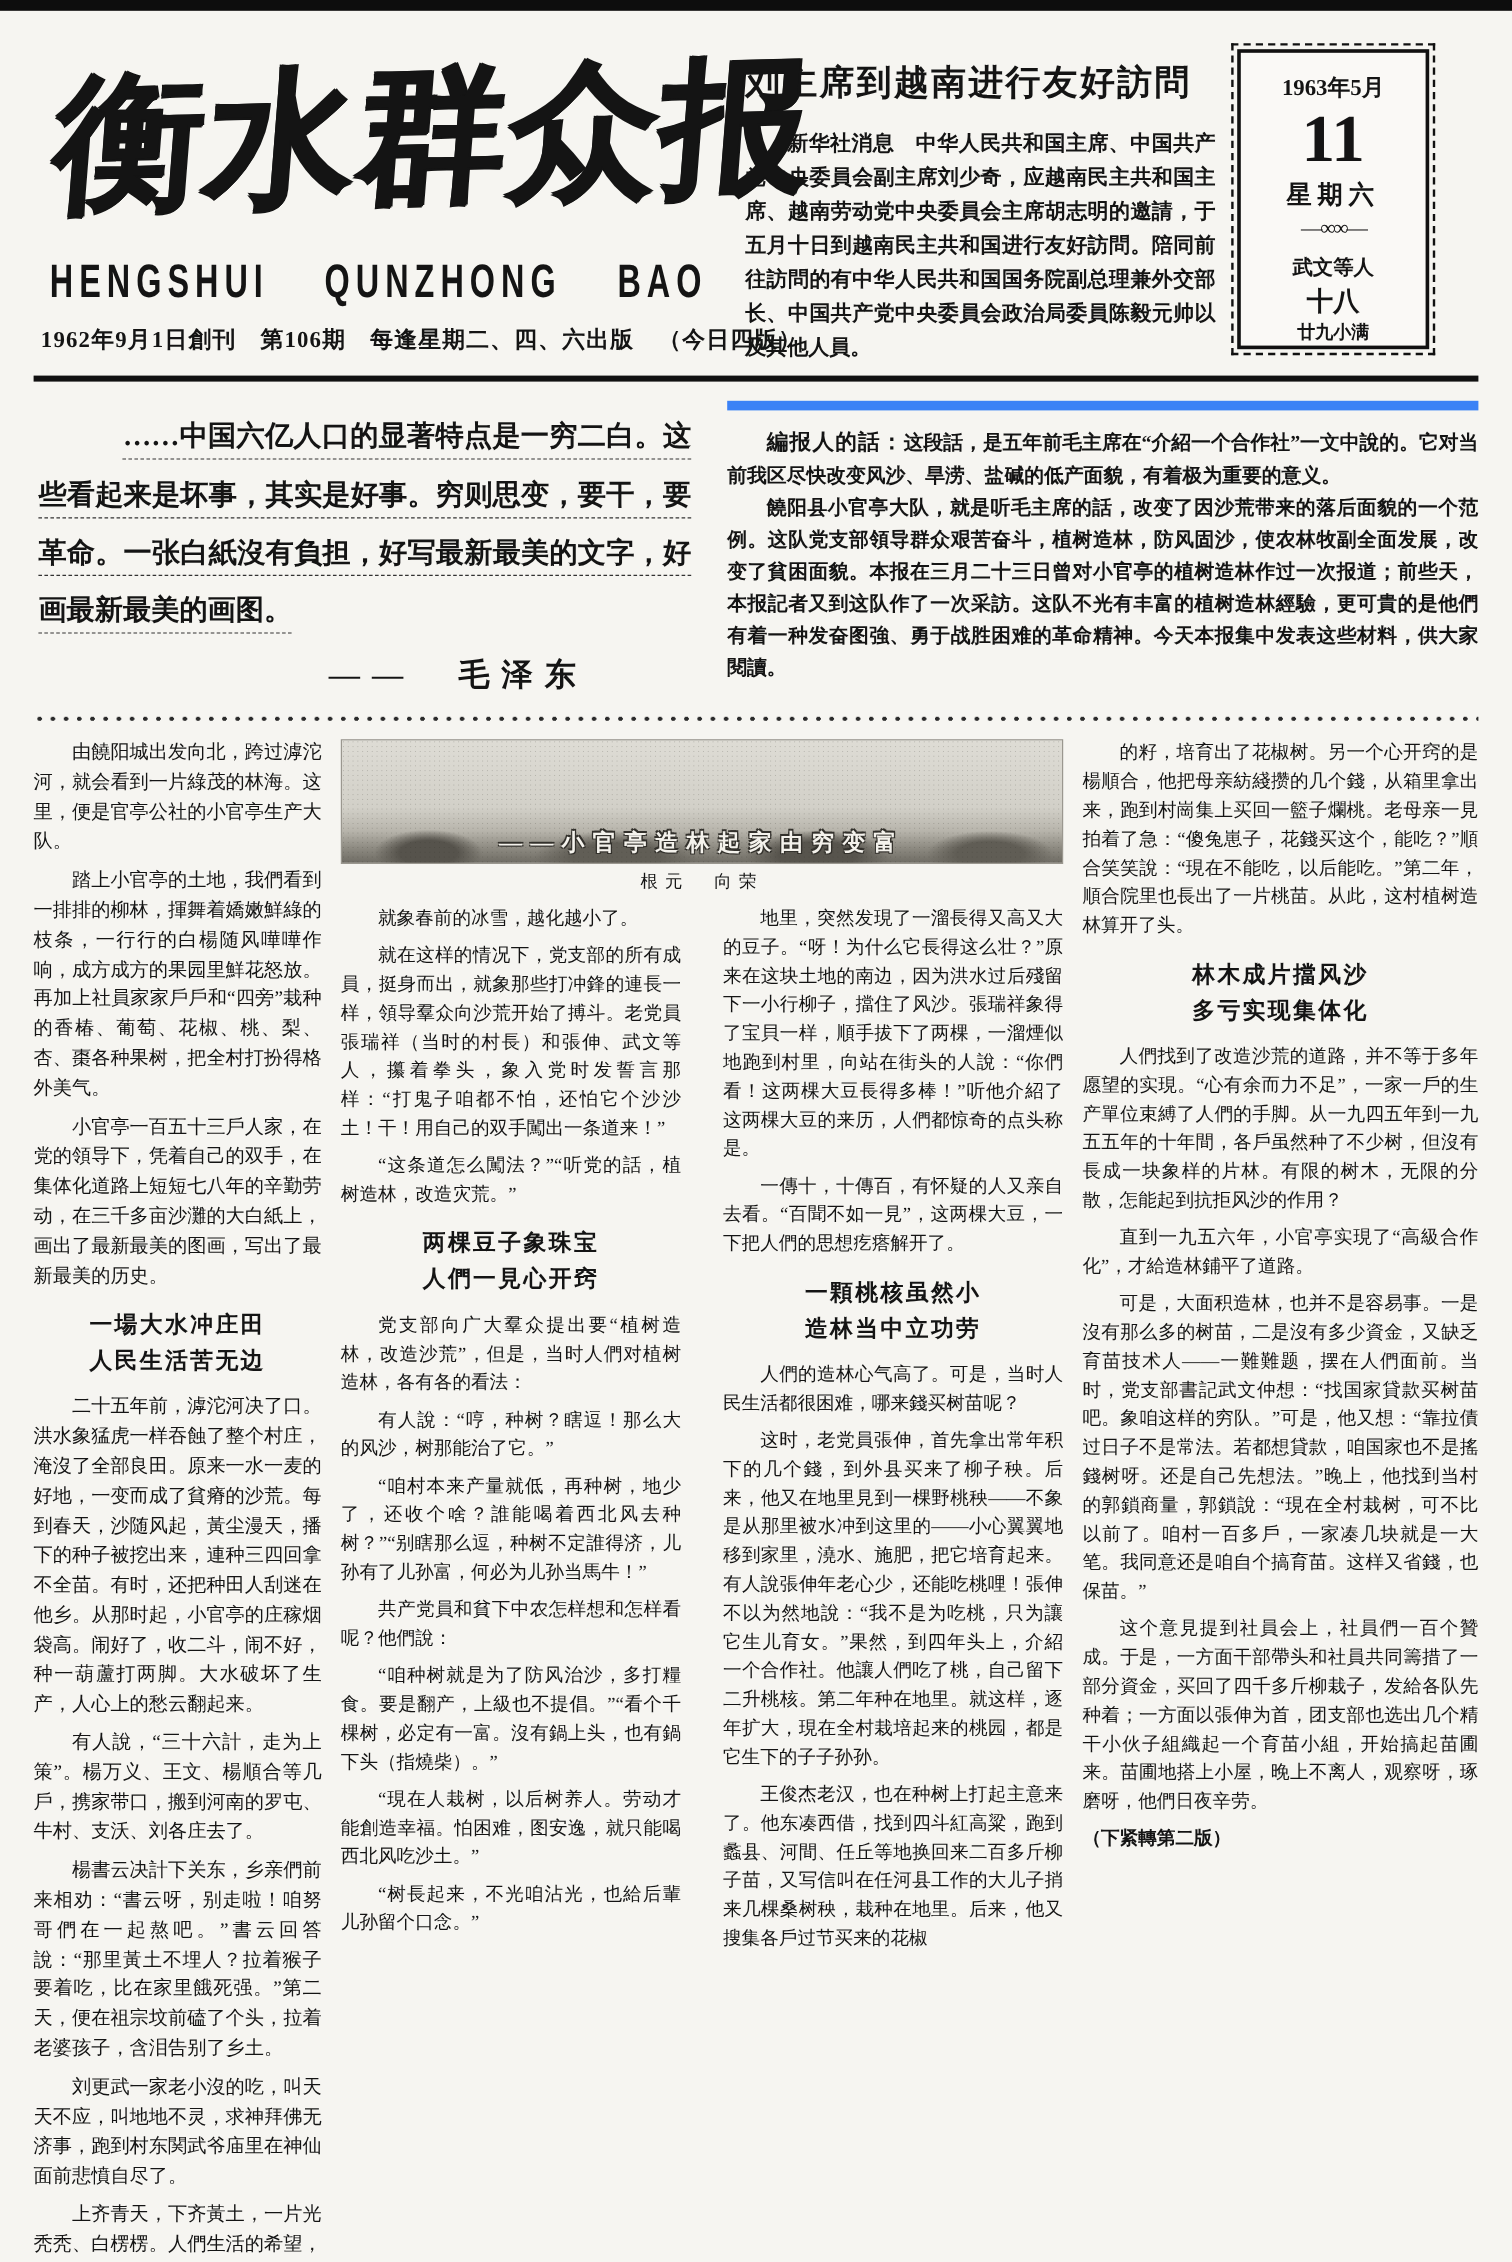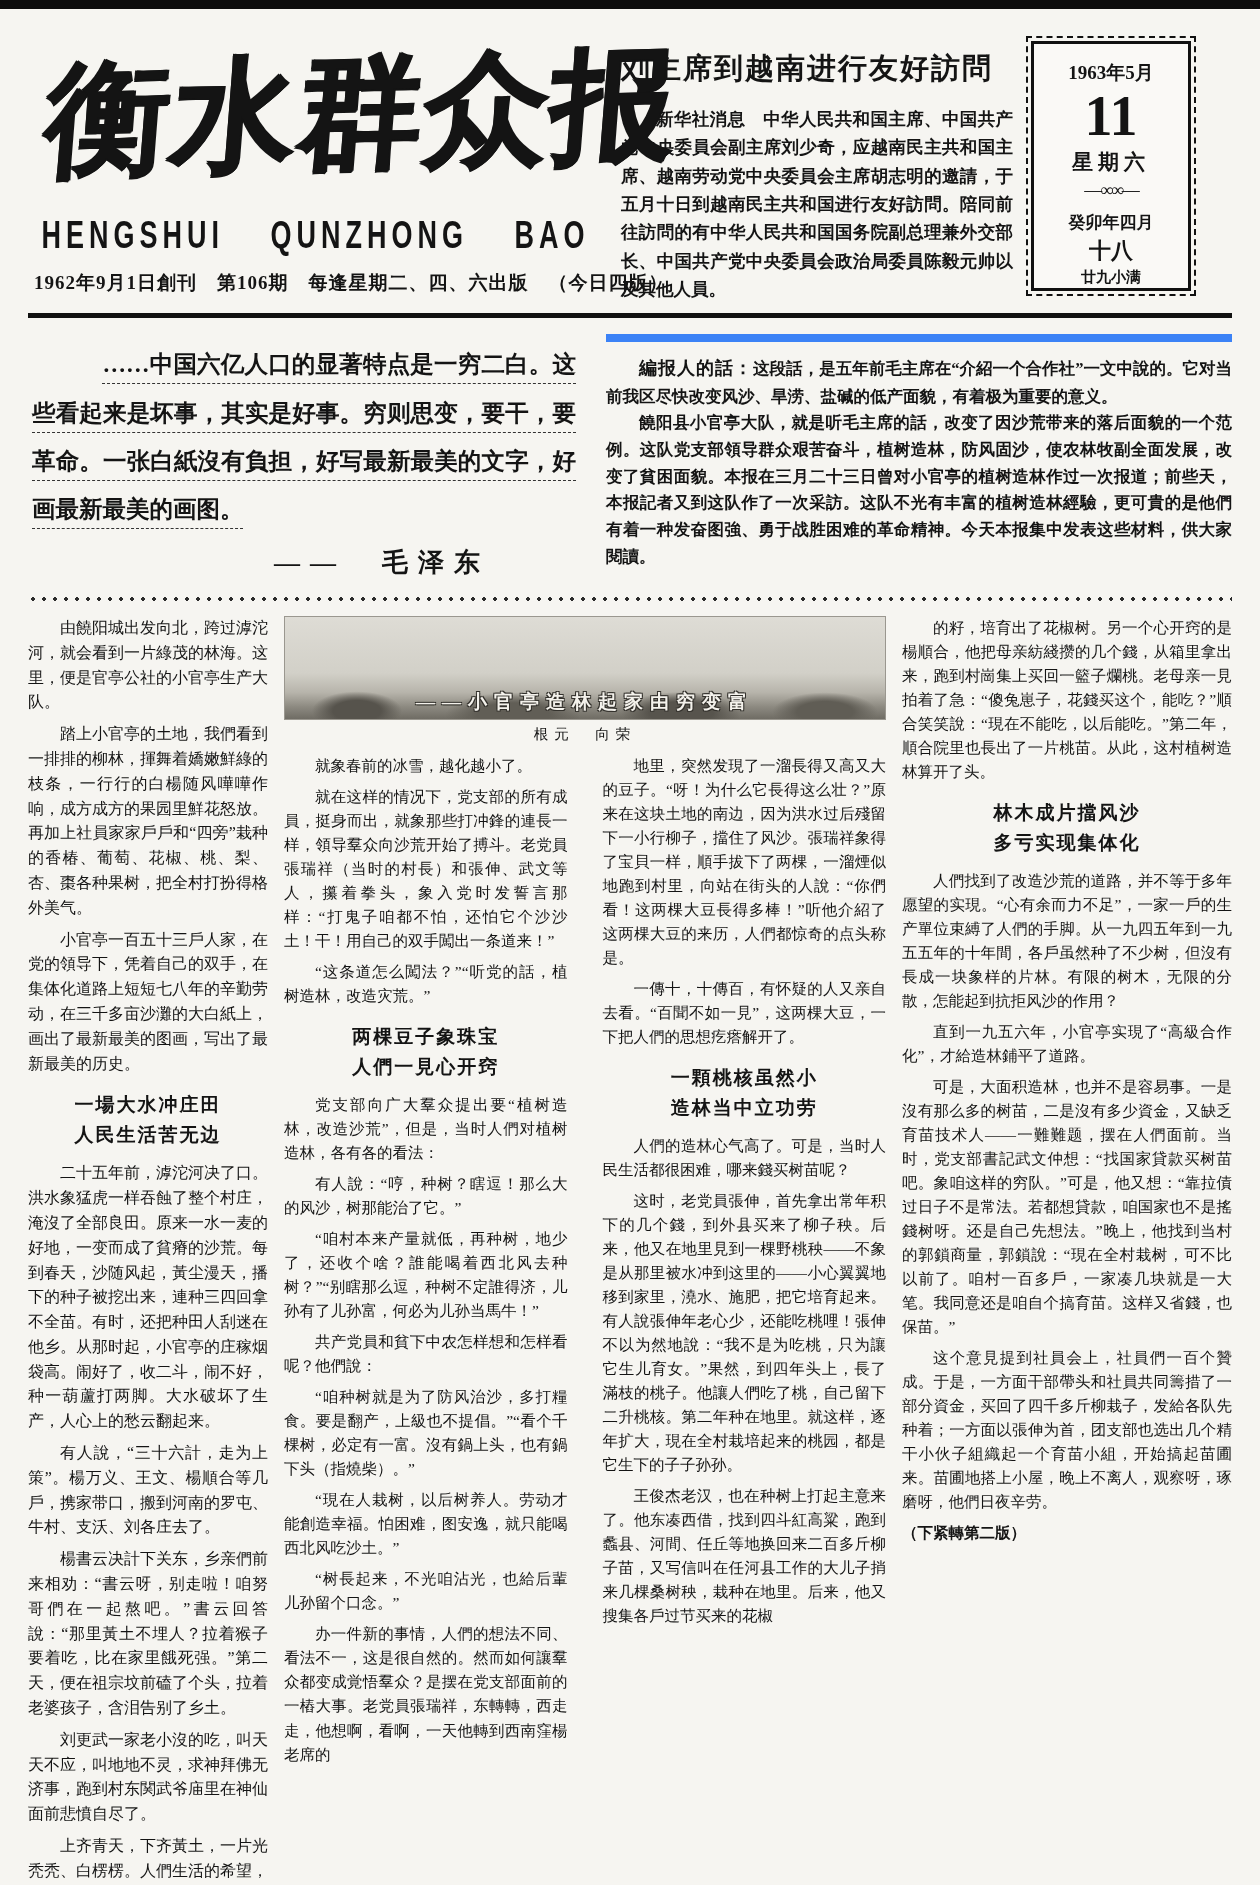--- a/index.html
+++ b/index.html
@@ -121,21 +121,21 @@
     <div class="top-article">
       <div class="article-headline">刘主席到越南进行友好訪問</div>
       <div class="article-body">新华社消息　中华人民共和国主席、中国共产党中央委員会副主席刘少奇，应越南民主共和国主席、越南劳动党中央委員会主席胡志明的邀請，于五月十日到越南民主共和国进行友好訪問。陪同前往訪問的有中华人民共和国国务院副总理兼外交部长、中国共产党中央委員会政治局委員陈毅元帅以及其他人員。</div>
     </div>
 
     <div class="date-box">
       <div class="ym">1963年5月</div>
       <div class="day">11</div>
       <div class="weekday">星期六</div>
       <div class="orn">—∞∞—</div>
-      <div class="lunar">癸卯年四月</div>
+      <div class="lunar">武文等人</div>
       <div class="lunar2">十八</div>
       <div class="lunar3">廿九小满</div>
     </div>
   </div>
 
   <div class="heavy-rule"></div>
 
   <div class="quote-row">
     <div class="quote-box">
       <div class="quote-text">……中国六亿人口的显著特点是一穷二白。这些看起来是坏事，其实是好事。穷则思变，要干，要革命。一张白紙沒有負担，好写最新最美的文字，好画最新最美的画图。</div>
@@ -181,32 +181,31 @@
             <div>两棵豆子象珠宝</div>
             <div>人們一見心开窍</div>
           </div>
           <p>党支部向广大羣众提出要“植树造林，改造沙荒”，但是，当时人們对植树造林，各有各的看法：</p>
           <p>有人說：“哼，种树？瞎逗！那么大的风沙，树那能治了它。”</p>
           <p>“咱村本来产量就低，再种树，地少了，还收个啥？誰能喝着西北风去种树？”“别瞎那么逗，种树不定誰得济，儿孙有了儿孙富，何必为儿孙当馬牛！”</p>
           <p>共产党員和貧下中农怎样想和怎样看呢？他們說：</p>
           <p>“咱种树就是为了防风治沙，多打糧食。要是翻产，上級也不提倡。”“看个千棵树，必定有一富。沒有鍋上头，也有鍋下头（指燒柴）。”</p>
           <p>“現在人栽树，以后树养人。劳动才能創造幸福。怕困难，图安逸，就只能喝西北风吃沙土。”</p>
           <p>“树長起来，不光咱沾光，也給后輩儿孙留个口念。”</p>
-          <p>办一件新的事情，人們的想法不同、看法不一，这是很自然的。然而如何讓羣众都变成覚悟羣众？是摆在党支部面前的一樁大事。老党員張瑞祥，东轉轉，西走走，他想啊，看啊，一天他轉到西南窪楊老席的</p>
         </div>
 
         <div class="col subcol">
           <p>地里，突然发現了一溜長得又高又大的豆子。“呀！为什么它長得这么壮？”原来在这块土地的南边，因为洪水过后殘留下一小行柳子，擋住了风沙。張瑞祥象得了宝貝一样，順手拔下了两棵，一溜煙似地跑到村里，向站在街头的人說：“你們看！这两棵大豆長得多棒！”听他介紹了这两棵大豆的来历，人們都惊奇的点头称是。</p>
           <p>一傳十，十傳百，有怀疑的人又亲自去看。“百聞不如一見”，这两棵大豆，一下把人們的思想疙瘩解开了。</p>
           <div class="subhead">
             <div>一顆桃核虽然小</div>
             <div>造林当中立功劳</div>
           </div>
           <p>人們的造林心气高了。可是，当时人民生活都很困难，哪来錢买树苗呢？</p>
-          <p>这时，老党員張伸，首先拿出常年积下的几个錢，到外县买来了柳子秧。后来，他又在地里見到一棵野桃秧——不象是从那里被水冲到这里的——小心翼翼地移到家里，澆水、施肥，把它培育起来。有人說張伸年老心少，还能吃桃哩！張伸不以为然地說：“我不是为吃桃，只为讓它生儿育女。”果然，到四年头上，長了滿枝的桃子。他讓人們吃了桃，自己留下二升桃核。第二年种在地里。就这样，逐年扩大，現在全村栽培起来的桃园，都是它生下的子子孙孙。</p>
+          <p>这时，老党員張伸，首先拿出常年积下的几个錢，到外县买来了柳子秧。后来，他又在地里見到一棵野桃秧——不象是从那里被水冲到这里的——小心翼翼地移到家里，澆水、施肥，把它培育起来。有人說張伸年老心少，还能吃桃哩！張伸不以为然地說：“我不是为吃桃，只为讓它生儿育女。”果然，到四年头上，介紹一个合作社。他讓人們吃了桃，自己留下二升桃核。第二年种在地里。就这样，逐年扩大，現在全村栽培起来的桃园，都是它生下的子子孙孙。</p>
           <p>王俊杰老汉，也在种树上打起主意来了。他东凑西借，找到四斗紅高粱，跑到蠡县、河間、任丘等地换回来二百多斤柳子苗，又写信叫在任河县工作的大儿子捎来几棵桑树秧，栽种在地里。后来，他又搜集各戶过节买来的花椒</p>
         </div>
       </div>
     </div>
 
     <div class="col col4">
       <p>的籽，培育出了花椒树。另一个心开窍的是楊順合，他把母亲紡綫攒的几个錢，从箱里拿出来，跑到村崗集上买回一籃子爛桃。老母亲一見拍着了急：“傻兔崽子，花錢买这个，能吃？”順合笑笑說：“現在不能吃，以后能吃。”第二年，順合院里也長出了一片桃苗。从此，这村植树造林算开了头。</p>
       <div class="subhead">
         <div>林木成片擋风沙</div>
         <div>多亏实现集体化</div>

